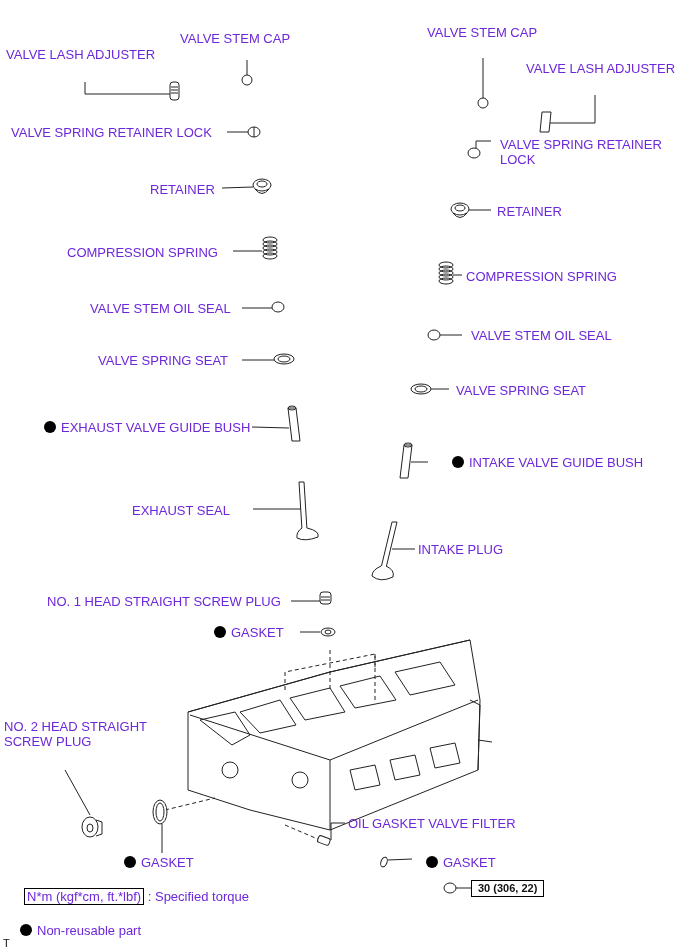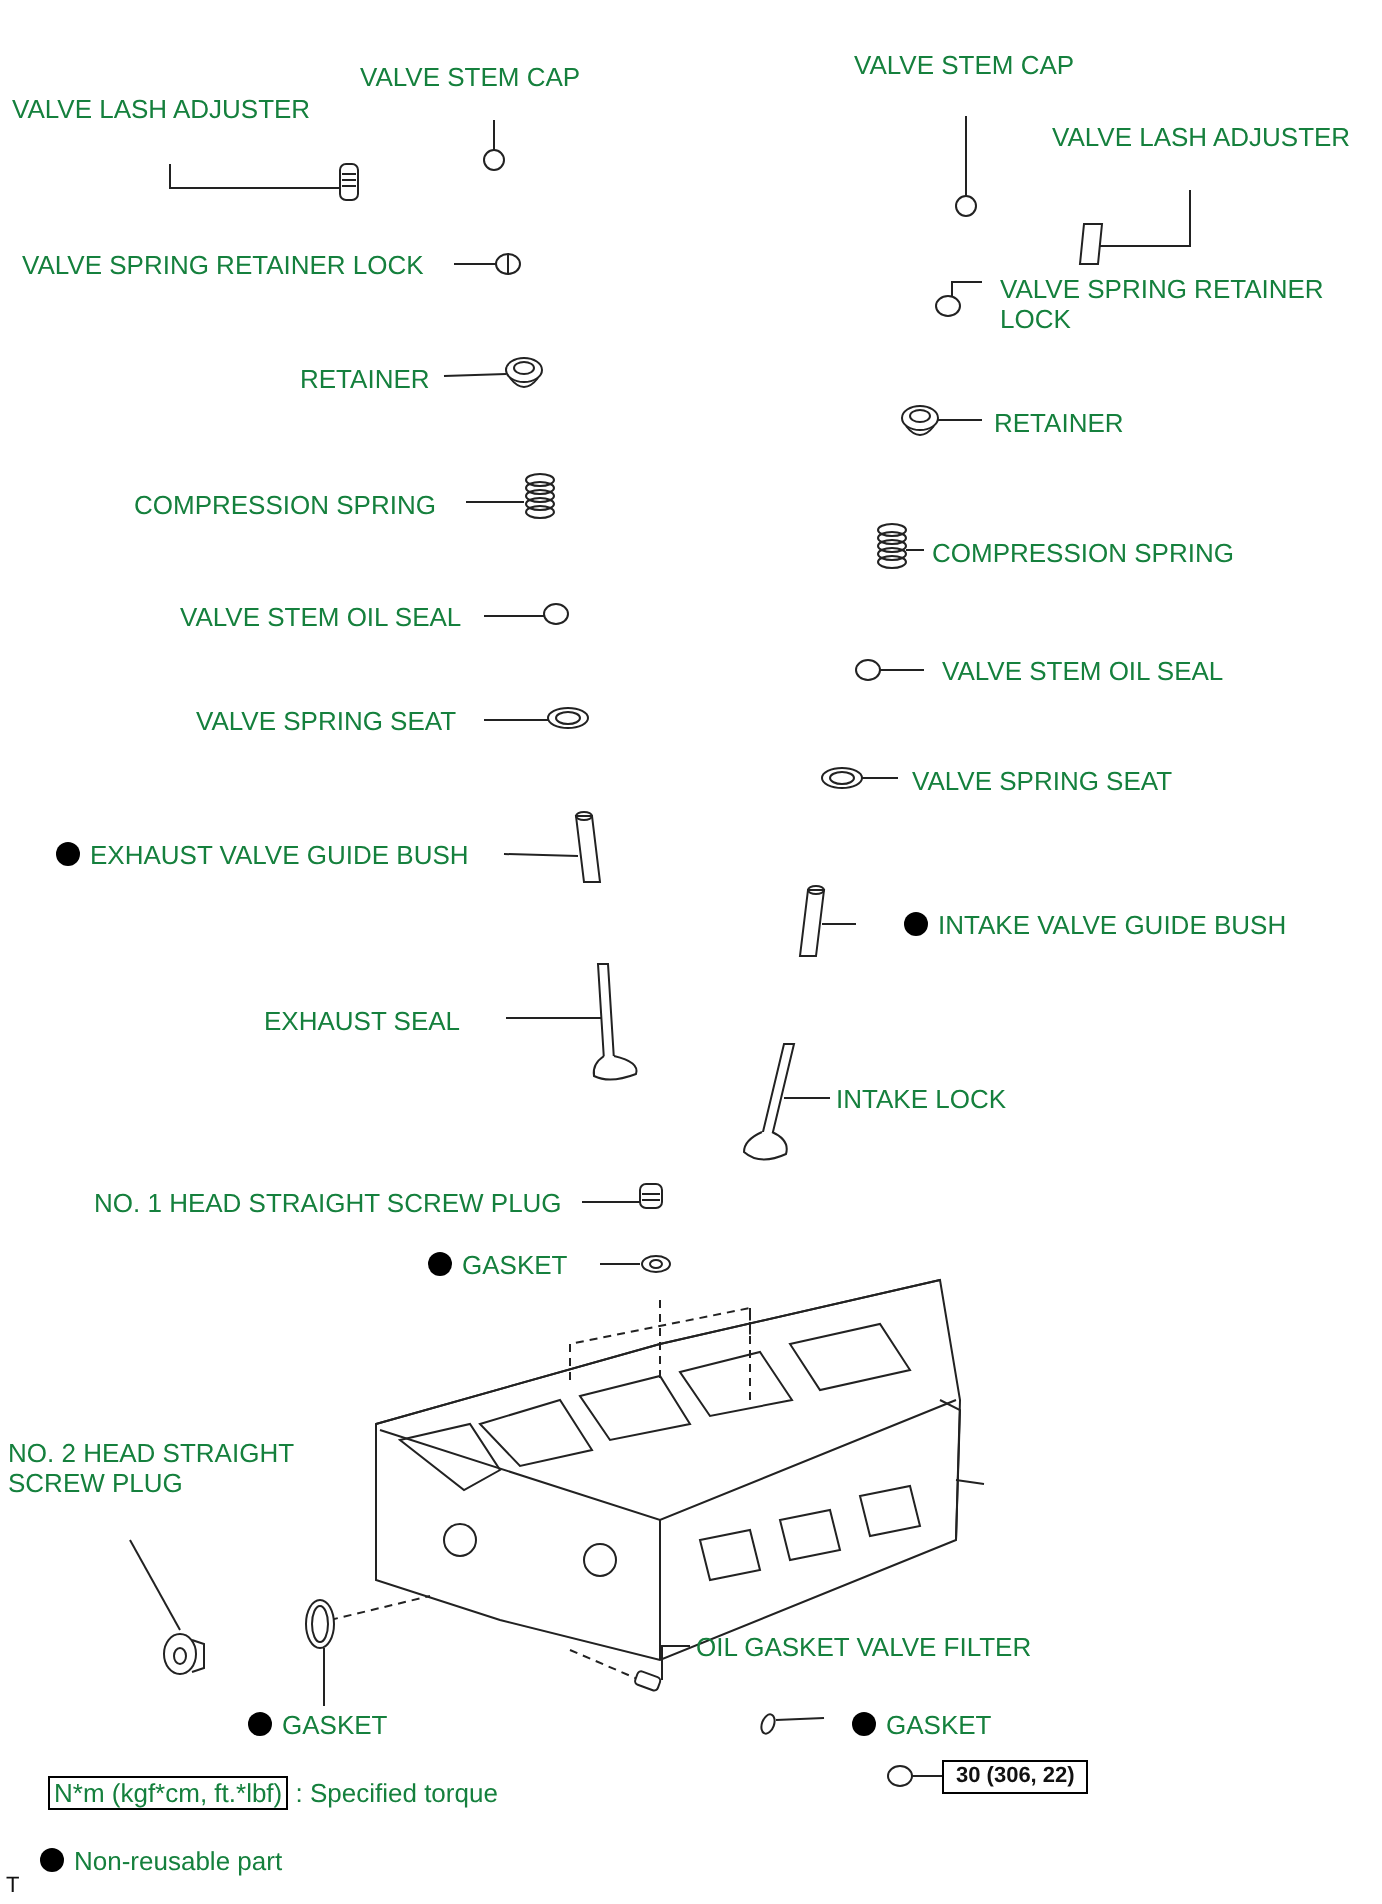--- a/index.html
+++ b/index.html
@@ -1,18 +1,18 @@
 <!DOCTYPE html>
 <html><head>
 <meta charset="utf-8">
 <style>
   html, body { margin: 0; padding: 0; background: #ffffff; }
   body { width: 691px; height: 952px; position: relative; overflow: hidden;
          font-family: "Liberation Sans", sans-serif; color: #111; }
-  .lbl { position: absolute; font-size: 13px; white-space: nowrap; line-height: 15px; color: #15803d; }
+  .lbl { position: absolute; font-size: 13px; white-space: nowrap; line-height: 15px; color: #6d28d9; }
   .lbl.ml { white-space: normal; }
   .dot { display: inline-block; width: 12px; height: 12px; border-radius: 50%; background: #000; vertical-align: -1px; margin-right: 5px; }
   svg.art { position: absolute; left: 0; top: 0; width: 691px; height: 952px; }
   .torque-box { position: absolute; border: 1px solid #000; font-size: 11px; font-weight: bold; padding: 1px 6px; line-height: 13px; background: #fff; }
   .legend-box { border: 1px solid #000; padding: 0 2px; margin-top: 19px; }
   .foot-t { position: absolute; left: 3px; top: 937px; font-size: 11px; }
 </style>
 </head>
 <body>
 
@@ -175,35 +175,35 @@
   </g>
 </svg>
 
 <div class="lbl" style="left:6px;top:47px">VALVE LASH ADJUSTER</div>
 <div class="lbl" style="left:180px;top:31px">VALVE STEM CAP</div>
 <div class="lbl" style="left:11px;top:125px">VALVE SPRING RETAINER LOCK</div>
 <div class="lbl" style="left:150px;top:182px">RETAINER</div>
 <div class="lbl" style="left:67px;top:245px">COMPRESSION SPRING</div>
 <div class="lbl" style="left:90px;top:301px">VALVE STEM OIL SEAL</div>
 <div class="lbl" style="left:98px;top:353px">VALVE SPRING SEAT</div>
-<div class="lbl" style="left:28px;top:420px"><span class="dot"></span><span>EXHAUST VALVE GUIDE BUSH</span></div>
+<div class="lbl" style="left:44px;top:420px"><span class="dot"></span><span>EXHAUST VALVE GUIDE BUSH</span></div>
 <div class="lbl" style="left:132px;top:503px">EXHAUST SEAL</div>
 <div class="lbl" style="left:47px;top:594px">NO. 1 HEAD STRAIGHT SCREW PLUG</div>
 <div class="lbl" style="left:214px;top:625px"><span class="dot"></span><span>GASKET</span></div>
 <div class="lbl ml" style="left:4px;top:719px;width:160px">NO. 2 HEAD STRAIGHT SCREW PLUG</div>
 <div class="lbl" style="left:124px;top:855px"><span class="dot"></span><span>GASKET</span></div>
 
 <div class="lbl" style="left:427px;top:25px">VALVE STEM CAP</div>
 <div class="lbl" style="left:526px;top:61px">VALVE LASH ADJUSTER</div>
 <div class="lbl ml" style="left:500px;top:137px;width:175px">VALVE SPRING RETAINER LOCK</div>
 <div class="lbl" style="left:497px;top:204px">RETAINER</div>
 <div class="lbl" style="left:466px;top:269px">COMPRESSION SPRING</div>
 <div class="lbl" style="left:471px;top:328px">VALVE STEM OIL SEAL</div>
 <div class="lbl" style="left:456px;top:383px">VALVE SPRING SEAT</div>
 <div class="lbl" style="left:452px;top:455px"><span class="dot"></span><span>INTAKE VALVE GUIDE BUSH</span></div>
-<div class="lbl" style="left:418px;top:542px">INTAKE LOCK</div>
+<div class="lbl" style="left:418px;top:542px">INTAKE PLUG</div>
 <div class="lbl" style="left:348px;top:816px">OIL GASKET VALVE FILTER</div>
 <div class="lbl" style="left:426px;top:855px"><span class="dot"></span><span>GASKET</span></div>
 <div class="torque-box" style="left:471px;top:880px">30 (306, 22)</div>
 
 <div class="lbl" style="left:24px;top:889px"><span class="legend-box">N*m (kgf*cm, ft.*lbf)</span> <span>: Specified torque</span></div>
 <div class="lbl" style="left:20px;top:923px"><span class="dot"></span><span>Non-reusable part</span></div>
 <div class="foot-t">T</div>
 
 </body></html>

